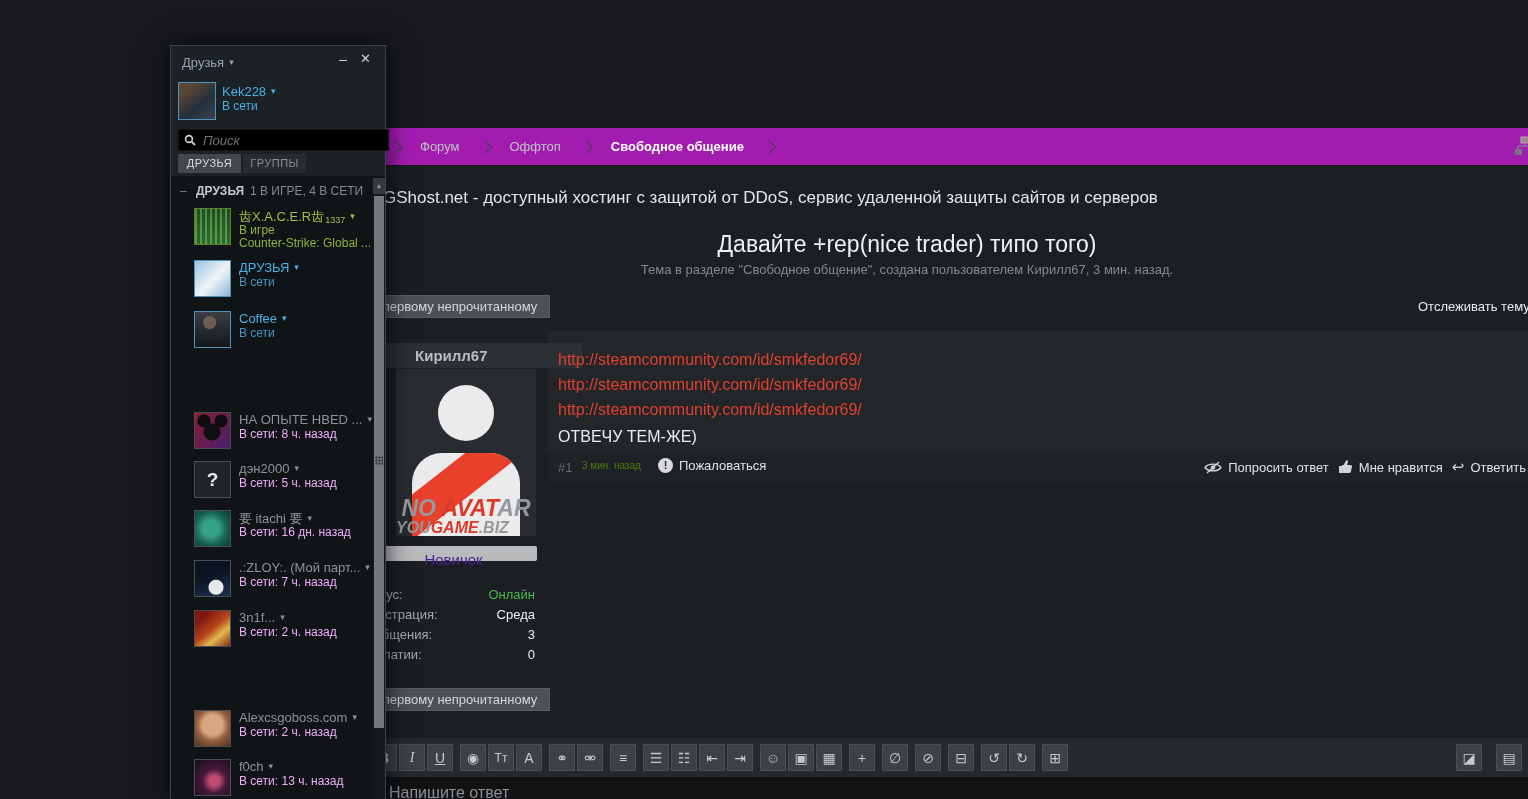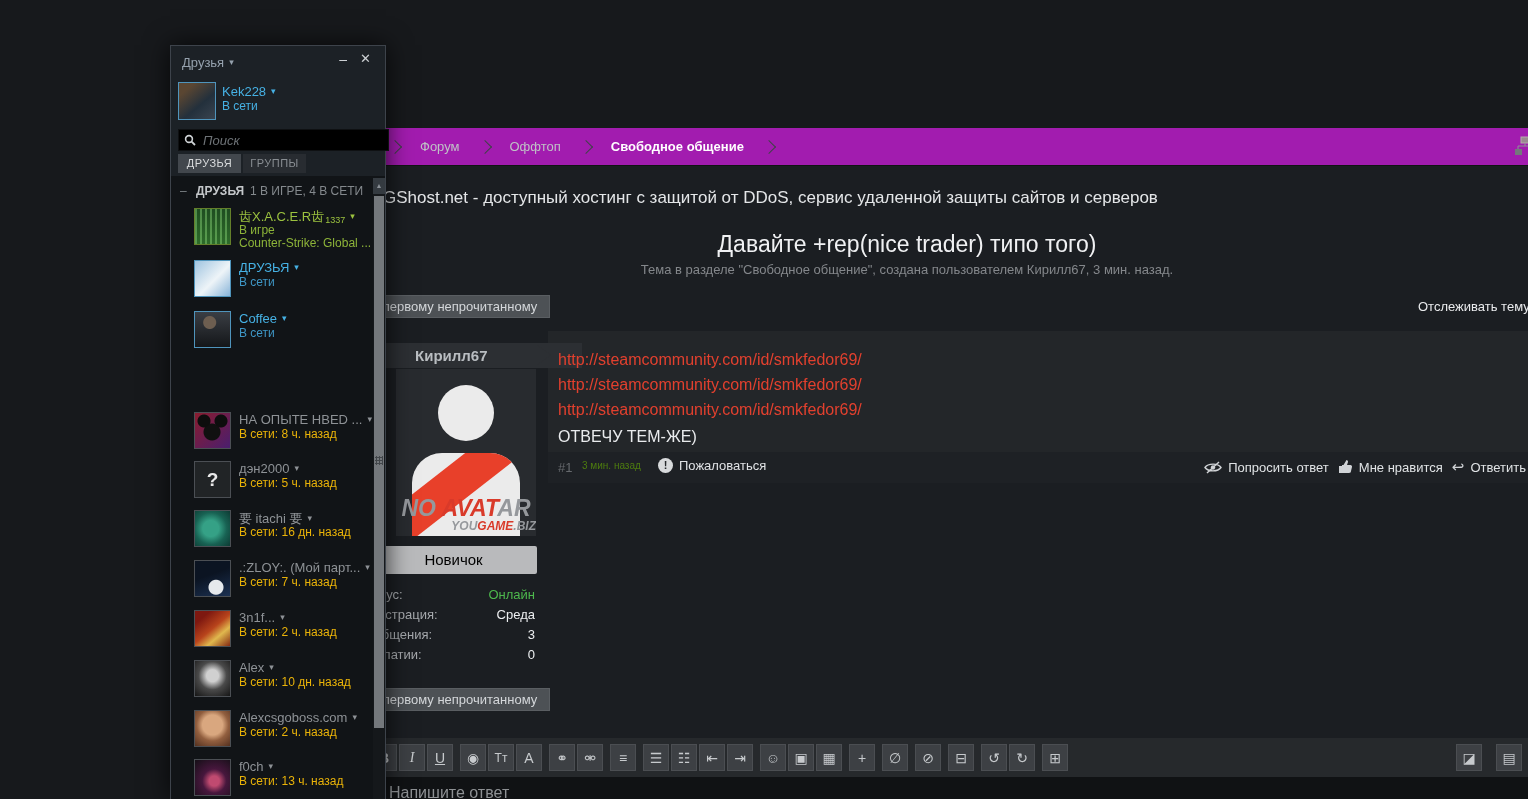--- a/index.html
+++ b/index.html
@@ -30,24 +30,24 @@
     color:#b9bdc1;font-weight:bold;font-size:15px;line-height:25px;padding-left:45px;}
   .userbar-arrow{left:537px;top:345px;width:0;height:0;border-top:10px solid transparent;
     border-bottom:10px solid transparent;border-left:14px solid #2c2f33;}
   .bigav{left:396px;top:369px;width:140px;height:167px;background:#282b2f;overflow:hidden;font-style:italic;}
   .bigav .head{position:absolute;left:42px;top:16px;width:56px;height:56px;border-radius:50%;background:#ebebeb;}
   .bigav .torso{position:absolute;left:16px;top:84px;width:108px;height:84px;
     border-radius:30px 30px 0 0;background:#ebebeb;overflow:hidden;}
   .bigav .sash{position:absolute;left:-46px;top:12px;width:180px;height:36px;background:#e8402a;transform:rotate(-38deg);}
   .noav-line{position:absolute;left:0;top:126px;width:140px;text-align:center;
     font-size:23px;font-weight:bold;letter-spacing:0;}
-  .ygb-line{position:absolute;left:0;top:150px;width:140px;text-align:right;font-size:12px;font-weight:bold;}
+  .ygb-line{position:absolute;left:0;top:150px;width:140px;text-align:left;font-size:16px;font-weight:bold;}
   .t-gray{color:#95989c;} .t-red{color:#d93a2a;}
-  .rank{left:370px;top:546px;width:167px;height:28px;background:#b9babc;border-radius:2px;
-    color:#000000;font-size:15px;text-align:center;line-height:28px;cursor:pointer;}
+  .rank{left:370px;top:546px;width:167px;height:15px;background:#b9babc;border-radius:2px;
+    color:#4c1d95;font-size:15px;text-align:center;line-height:28px;cursor:pointer;}
   .slabel{left:358px;font-size:13px;color:#a6a9ad;}
   .sval{left:376px;width:159px;text-align:right;font-size:13px;color:#edeff1;}
   .sval.green{color:#4db84d;}
   .plink{left:558px;font-size:16px;color:#e2402e;cursor:pointer;white-space:nowrap;}
   .ptext{left:558px;top:428px;font-size:16px;color:#e9ebed;}
   .pnum{left:558px;top:460px;font-size:13px;color:#66696d;}
   .ptime{left:582px;top:460px;font-size:10px;color:#4d7c0f;}
   .report{left:658px;top:458px;display:flex;align-items:center;gap:6px;cursor:pointer;}
   .report-ic{width:15px;height:15px;border-radius:50%;background:#d8dadc;color:#26292c;
     font-size:11px;font-weight:bold;text-align:center;line-height:15px;}
@@ -94,21 +94,21 @@
   .sbthumb{left:203px;top:150px;width:10px;height:532px;background:#74787c;cursor:grab;}
   .sbgrip{position:absolute;left:1px;top:260px;width:8px;height:9px;
     background-image:radial-gradient(#42464a 1px,transparent 1.2px);background-size:3px 3px;}
   .fr{left:0;width:202px;height:50px;cursor:pointer;}
   .fav{position:absolute;left:23px;top:1px;width:35px;height:35px;border:1px solid;box-sizing:content-box;}
   .b-ing{border-color:#647f2a;} .b-on{border-color:#4f94bc;} .b-off{border-color:#4b4f54;}
   .fname{position:absolute;left:68px;top:1px;font-size:13px;white-space:nowrap;}
   .fstatus{position:absolute;left:68px;top:16px;font-size:12px;white-space:nowrap;}
   .fgame{position:absolute;left:68px;top:29px;font-size:12px;white-space:nowrap;}
   .c-ing{color:#9cc23f;text-align:center;} .c-on{color:#46b1e4;} .c-off{color:#8e9296;}
-  .s-ing{color:#8db439;} .s-on{color:#3f97c6;} .s-off{color:#eab308;}
+  .s-ing{color:#8db439;} .s-on{color:#3f97c6;} .s-off{color:#f0abfc;}
   .caret{font-size:9px;margin-left:5px;vertical-align:2px;}
   .sub{font-size:9px;vertical-align:-2px;margin-left:1px;}
   .qmark{display:flex;width:100%;height:100%;align-items:center;justify-content:center;
     font-size:19px;font-weight:bold;color:#e9e9e9;}
   
   .av0{background:repeating-linear-gradient(90deg,rgba(150,230,130,.4) 0 2px,rgba(0,0,0,0) 2px 5px),linear-gradient(180deg,#1e4d20,#2e6b2a);}
   .av1{background:linear-gradient(135deg,#9fc4e0,#eef4f8 55%,#88b4d8);}
   .av2{background:radial-gradient(circle at 42% 30%,#6d5e50 6px,rgba(0,0,0,0) 7px),linear-gradient(180deg,#3a3e44,#141619);}
   .av3{background:linear-gradient(150deg,#0c0d10 30%,#34383c 50%,#0a0b0d 70%);}
   .av4{background:radial-gradient(circle at 9px 8px,#0d0d0d 6px,rgba(0,0,0,0) 7px),radial-gradient(circle at 26px 8px,#0d0d0d 6px,rgba(0,0,0,0) 7px),radial-gradient(circle at 17px 19px,#101010 8px,rgba(0,0,0,0) 9px),linear-gradient(135deg,#8a1c2e,#4a1e6e);}
@@ -337,25 +337,20 @@
     <div class="sw fr" style="top:513px;">
       <div class="fav av7 b-off"></div>
       <div class="fname c-off"><span>.:ZLOY:. (Мой парт...</span><span class="caret">▾</span></div>
       <div class="fstatus s-off">В сети: 7 ч. назад</div>
     </div>
     <div class="sw fr" style="top:563px;">
       <div class="fav av8 b-off"></div>
       <div class="fname c-off"><span>3n1f...</span><span class="caret">▾</span></div>
       <div class="fstatus s-off">В сети: 2 ч. назад</div>
     </div>
-    <div class="sw fr" style="top:613px;">
-      <div class="fav av9 b-off"></div>
-      <div class="fname c-off"><span>Alex</span><span class="caret">▾</span></div>
-      <div class="fstatus s-off">В сети: 10 дн. назад</div>
-    </div>
     <div class="sw fr" style="top:663px;">
       <div class="fav av10 b-off"></div>
       <div class="fname c-off"><span>Alexcsgoboss.com</span><span class="caret">▾</span></div>
       <div class="fstatus s-off">В сети: 2 ч. назад</div>
     </div>
     <div class="sw fr" style="top:712px;">
       <div class="fav av11 b-off"></div>
       <div class="fname c-off"><span>f0ch</span><span class="caret">▾</span></div>
       <div class="fstatus s-off">В сети: 13 ч. назад</div>
     </div>

